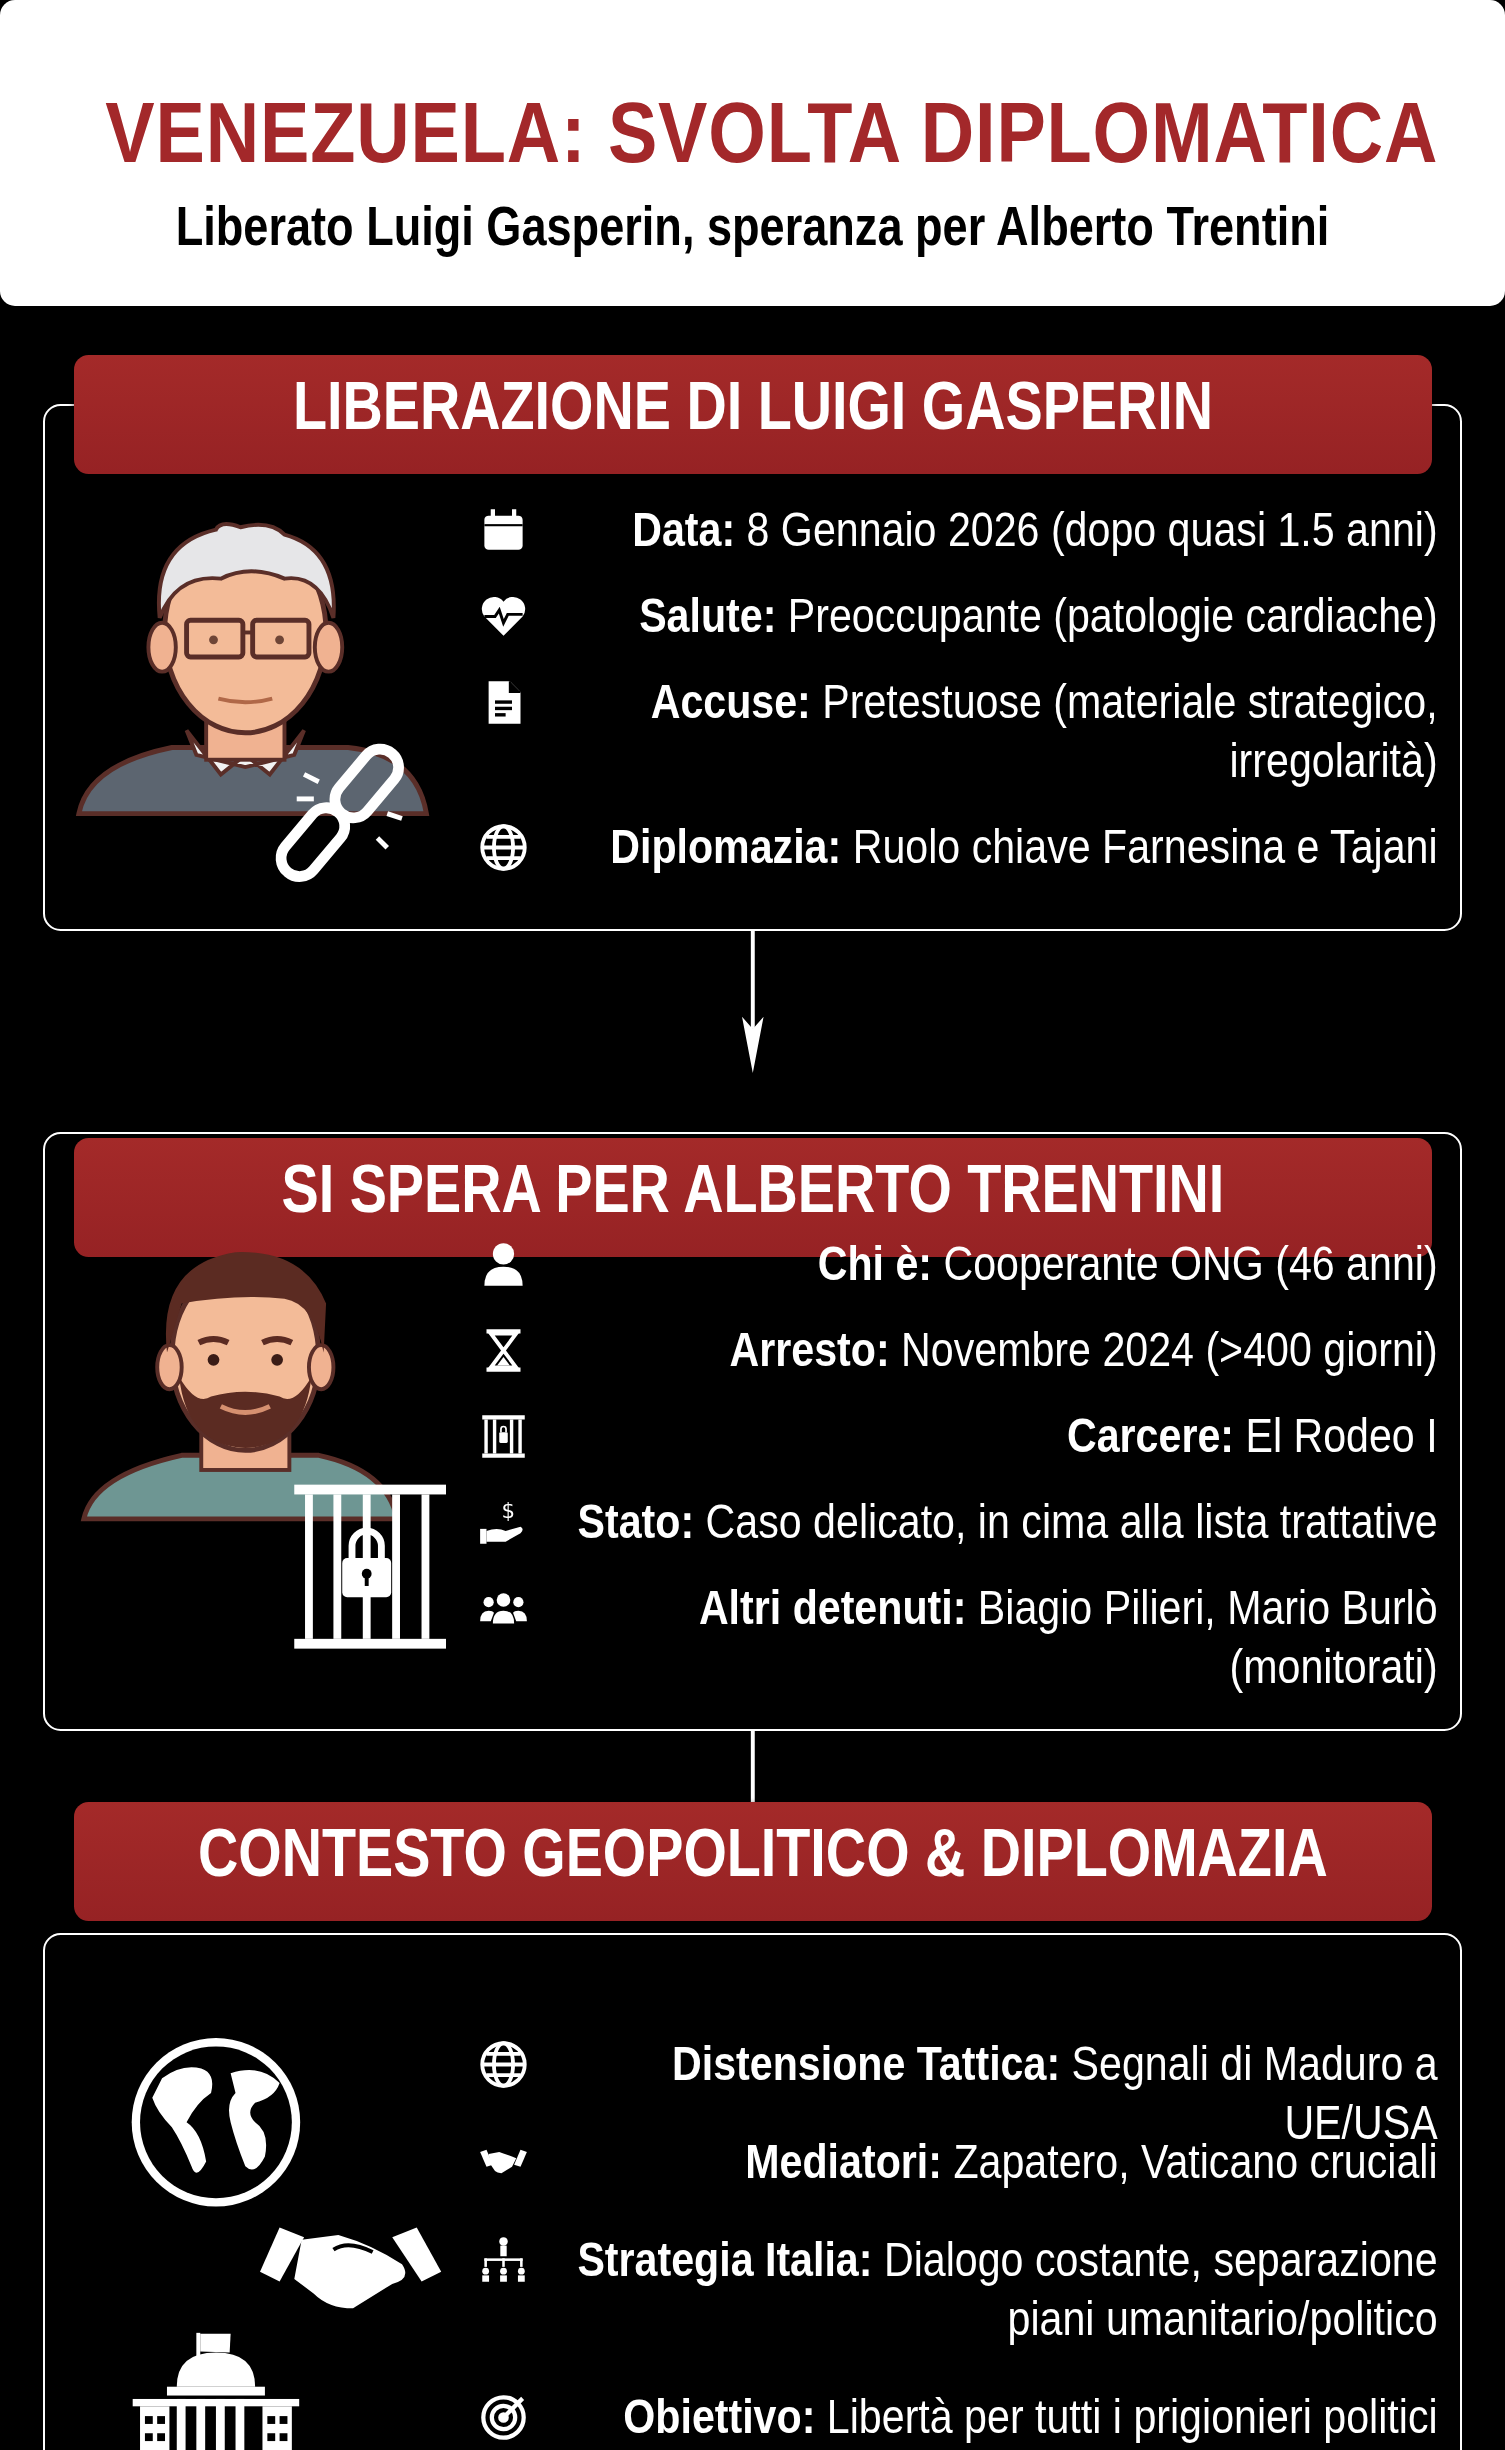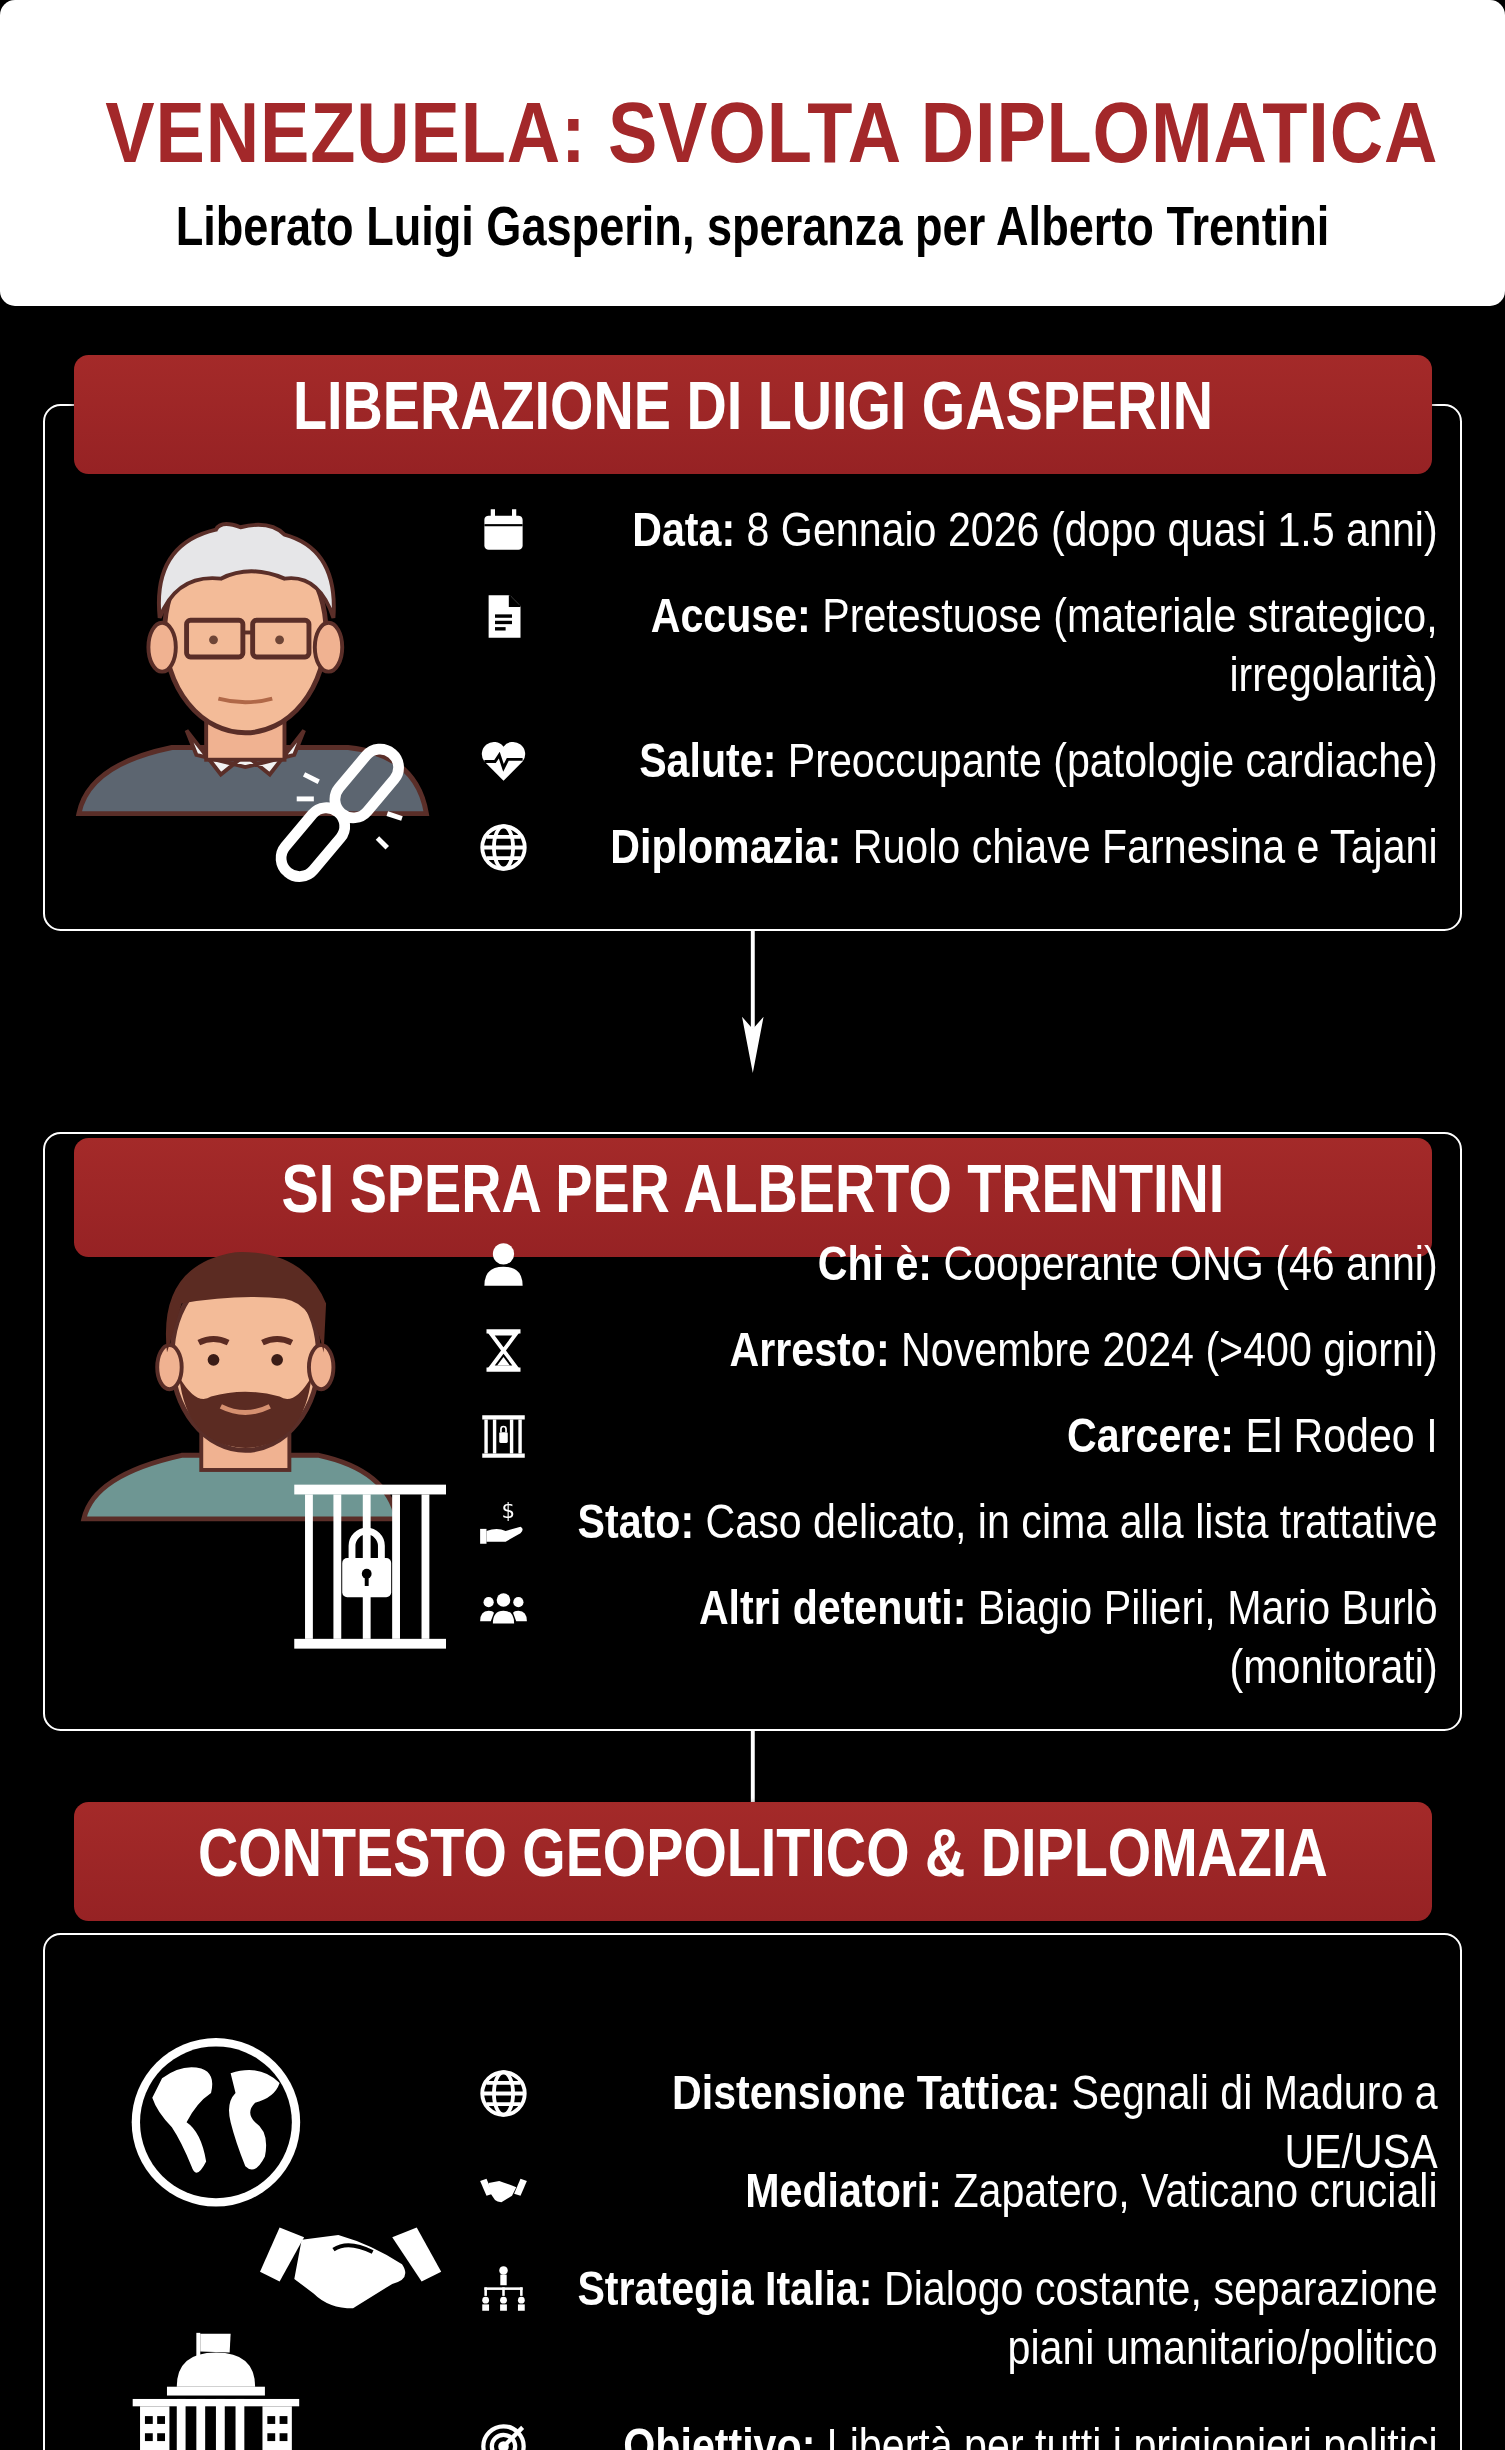--- a/index.html
+++ b/index.html
@@ -108,36 +108,36 @@
 <div class="items" style="top:500px;">
   <div class="item" style="height:86px;">
     <svg class="icon" style="top:4.9px;" viewBox="0 0 24 24">
         <rect x="3" y="5" width="18" height="16" rx="2" fill="#fff"></rect>
         <rect x="6" y="2" width="2" height="5" fill="#fff"></rect>
         <rect x="16" y="2" width="2" height="5" fill="#fff"></rect>
         <rect x="3" y="9" width="18" height="1" fill="#000"></rect>
       </svg>
     <span class="text"><span class="label">Data:</span><span class="value"> 8 Gennaio 2026 (dopo quasi 1.5 anni)</span></span>
   </div>
+  <div class="item" style="height:86px;">
+    <svg class="icon" style="top:4.9px;" viewBox="0 0 24 24">
+        <path d="M12 21 L3 12 A5 5 0 0 1 12 5 A5 5 0 0 1 21 12 Z" fill="#fff"></path>
+        <polyline points="3,12 8,12 10,9 12,15 14,11 21,11" fill="none" stroke="#000" stroke-width="1.4"></polyline>
+      </svg>
+    <span class="text"><span class="label">Salute:</span><span class="value"> Preoccupante (patologie cardiache)</span></span>
+  </div>
   <div class="item" style="height:145px;">
     <svg class="icon" style="top:4.9px;" viewBox="0 0 24 24">
         <path d="M5 2h10l5 5v15H5z" fill="#fff"></path>
         <path d="M15 2v5h5" fill="#000" stroke="#000" stroke-width="1"></path>
         <rect x="8" y="11" width="8" height="1.6" fill="#000"></rect>
         <rect x="8" y="14" width="8" height="1.6" fill="#000"></rect>
         <rect x="8" y="17" width="5" height="1.6" fill="#000"></rect>
       </svg>
     <span class="text"><span class="label">Accuse:</span><span class="value"> Pretestuose (materiale strategico, irregolarità)</span></span>
-  </div>
-  <div class="item" style="height:86px;">
-    <svg class="icon" style="top:4.9px;" viewBox="0 0 24 24">
-        <path d="M12 21 L3 12 A5 5 0 0 1 12 5 A5 5 0 0 1 21 12 Z" fill="#fff"></path>
-        <polyline points="3,12 8,12 10,9 12,15 14,11 21,11" fill="none" stroke="#000" stroke-width="1.4"></polyline>
-      </svg>
-    <span class="text"><span class="label">Salute:</span><span class="value"> Preoccupante (patologie cardiache)</span></span>
   </div>
   <div class="item" style="height:86px;">
     <svg class="icon" style="top:4.9px;" viewBox="0 0 24 24" fill="none" stroke="#fff" stroke-width="1.8">
         <circle cx="12" cy="12" r="10"></circle>
         <ellipse cx="12" cy="12" rx="4.5" ry="10"></ellipse>
         <line x1="2" y1="12" x2="22" y2="12"></line>
         <line x1="4" y1="7" x2="20" y2="7"></line>
         <line x1="4" y1="17" x2="20" y2="17"></line>
       </svg>
     <span class="text"><span class="label">Diplomazia:</span><span class="value"> Ruolo chiave Farnesina e Tajani</span></span>
@@ -276,21 +276,21 @@
     <rect x="55" y="815" width="16" height="16" fill="#000"></rect>
       <rect x="80" y="815" width="16" height="16" fill="#000"></rect>
     <rect x="305" y="780" width="16" height="16" fill="#000"></rect>
       <rect x="330" y="780" width="16" height="16" fill="#000"></rect>
     <rect x="305" y="815" width="16" height="16" fill="#000"></rect>
       <rect x="330" y="815" width="16" height="16" fill="#000"></rect>
   </g>
 </svg>
 
 <div class="items" style="top:2034px;">
-  <div class="item" style="height:98px;margin-top:29px;">
+  <div class="item" style="height:98px;">
     <svg class="icon" style="top:4.9px;" viewBox="0 0 24 24" fill="none" stroke="#fff" stroke-width="1.8">
         <circle cx="12" cy="12" r="10"></circle>
         <ellipse cx="12" cy="12" rx="4.5" ry="10"></ellipse>
         <line x1="2" y1="12" x2="22" y2="12"></line>
         <line x1="4" y1="7" x2="20" y2="7"></line>
         <line x1="4" y1="17" x2="20" y2="17"></line>
       </svg>
     <span class="text"><span class="label">Distensione Tattica:</span><span class="value"> Segnali di Maduro a UE/USA</span></span>
   </div>
   <div class="item" style="height:98px;">

